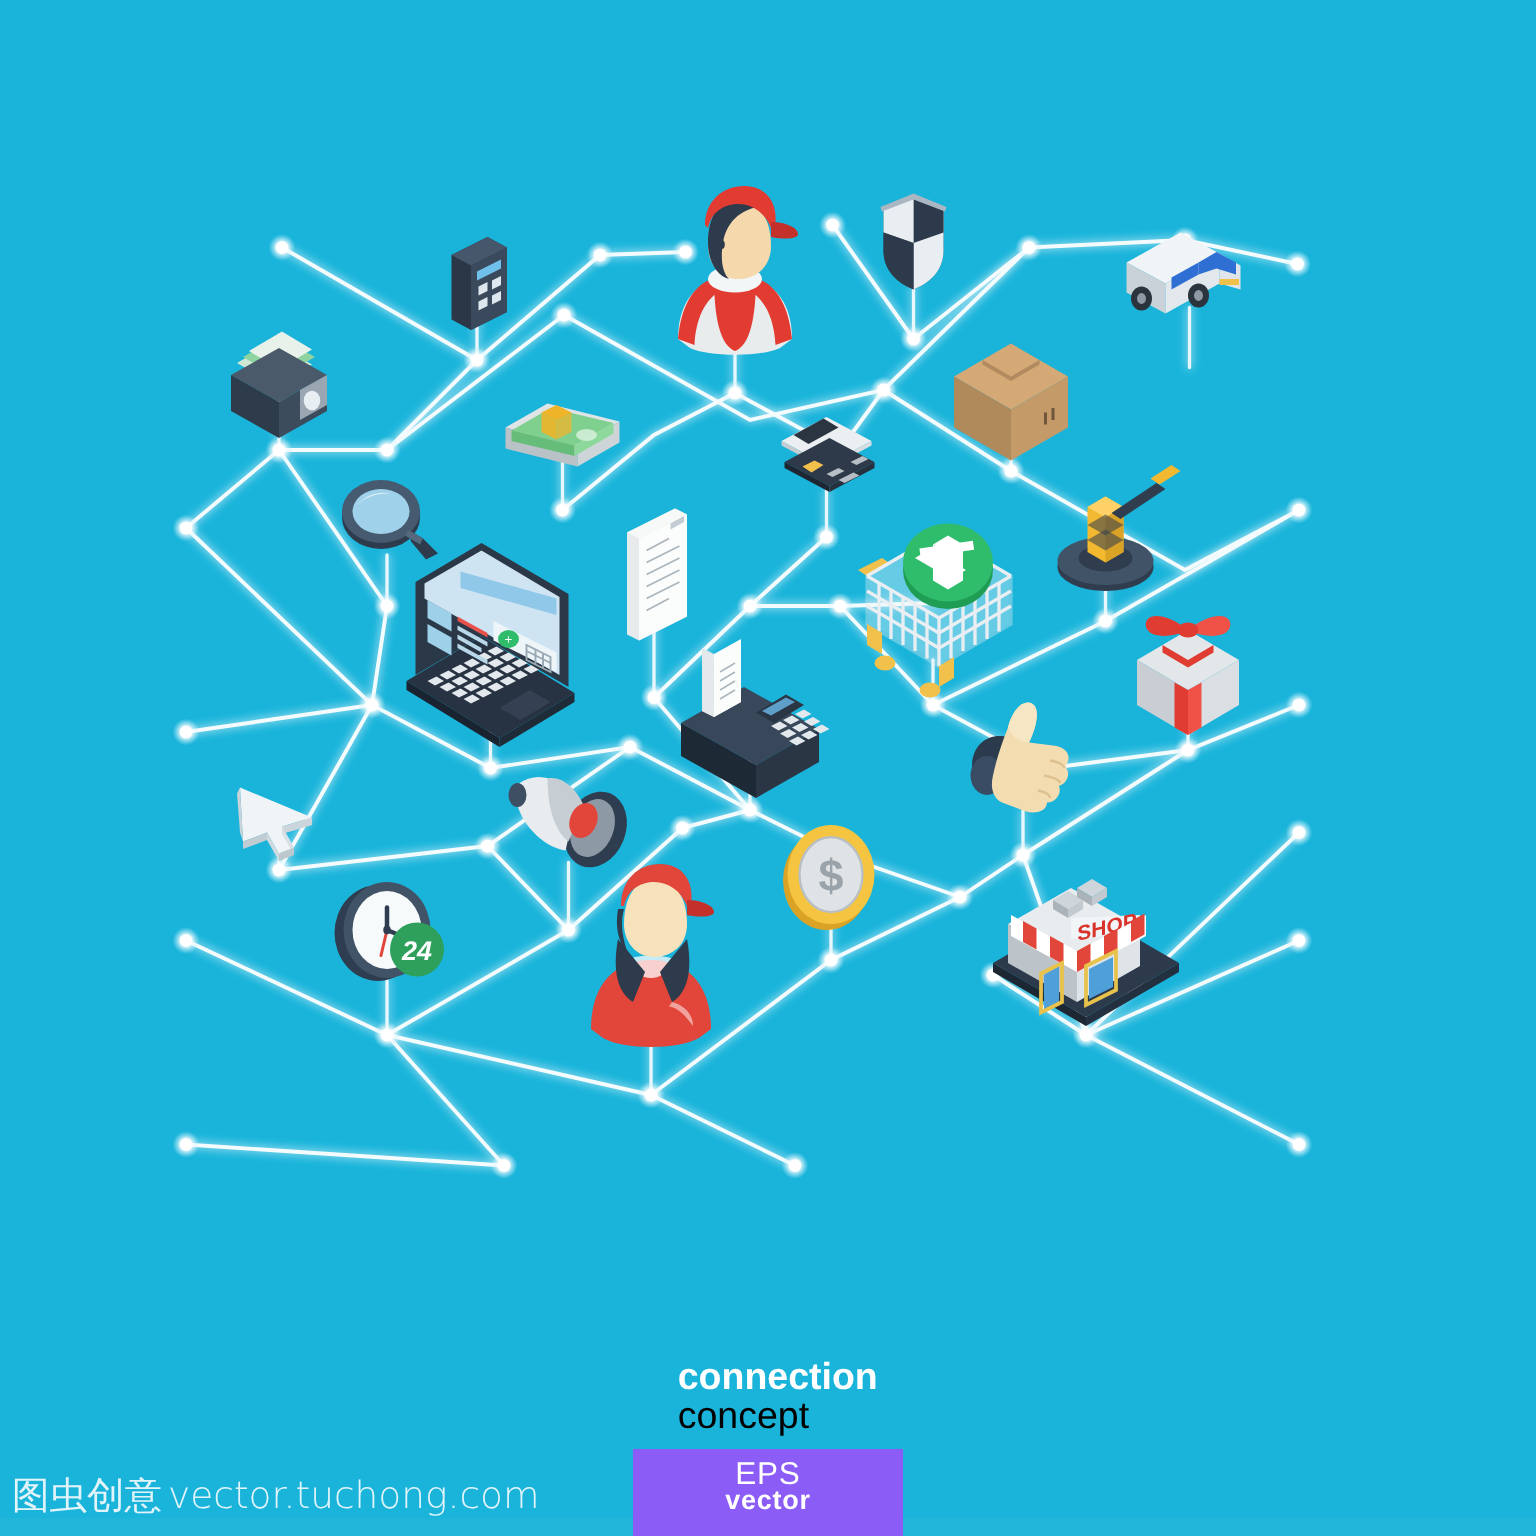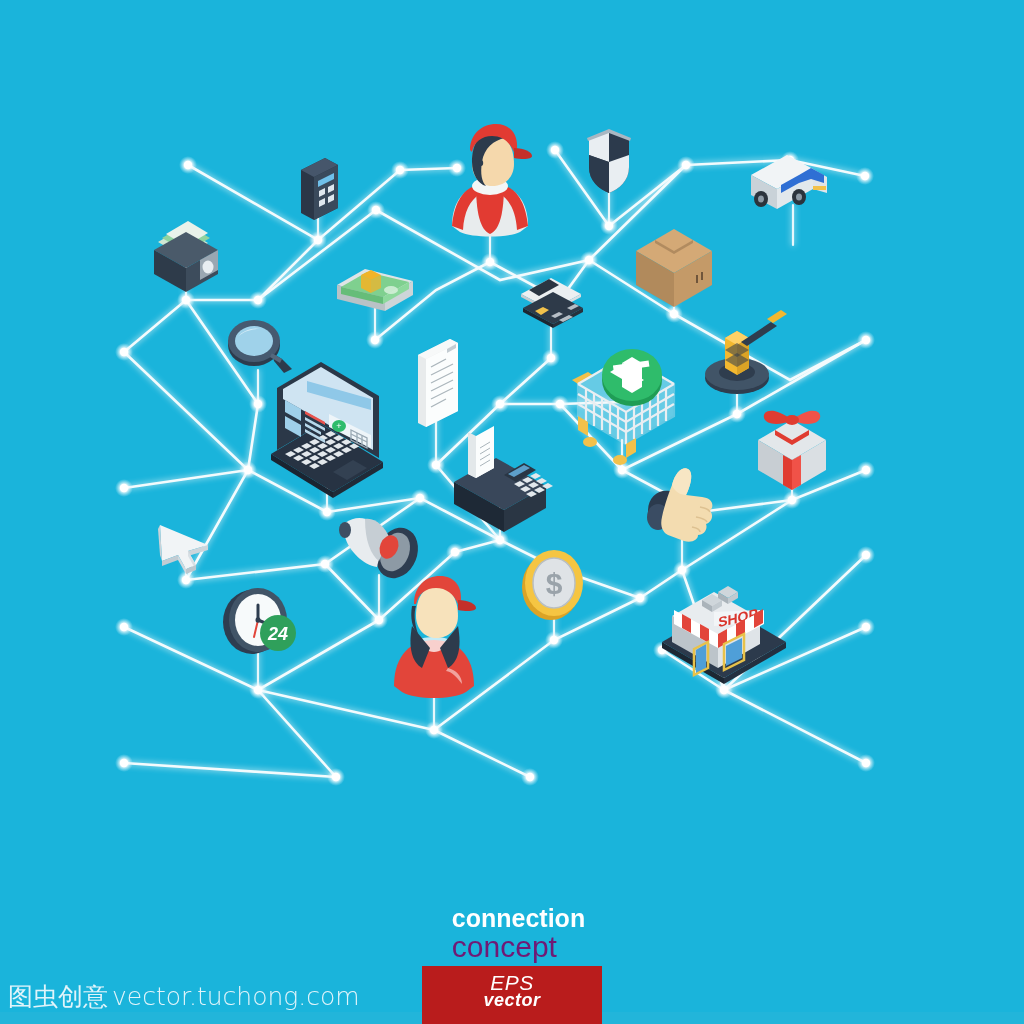--- a/index.html
+++ b/index.html
@@ -24,26 +24,26 @@
     display:inline-block;vertical-align:middle;
     font-size:47px;letter-spacing:2px;color:#ffffff;
     font-weight:300;line-height:1;
   }
   .cap-sub{
     display:inline-block;vertical-align:middle;
     margin-left:13px;text-align:left;line-height:1.02;
     position:relative;top:1px;
   }
   .cap-sub .l1{display:block;font-size:25px;font-weight:700;color:#ffffff;}
-  .cap-sub .l2{display:block;font-size:30px;font-weight:300;color:#701a75;}
+  .cap-sub .l2{display:block;font-size:25px;font-weight:300;color:#000000;}
 
   .epsbox{
     position:absolute;z-index:5;left:422px;top:966px;
-    width:180px;height:58px;background:#b91c1c;
-    text-align:center;color:#fff;font-style:italic;
+    width:180px;height:58px;background:#8b5cf6;
+    text-align:center;color:#fff;
   }
   .epsbox .e1{display:block;font-size:21px;font-weight:300;letter-spacing:.5px;margin-top:6px;line-height:1;}
   .epsbox .e2{display:block;font-size:18px;font-weight:700;letter-spacing:.5px;line-height:1;margin-top:-2px;}
 
   .watermark{
     position:absolute;z-index:6;left:8px;top:980px;
     color:#eaf7fc;font-size:24px;font-weight:300;white-space:nowrap;
     font-family:"DejaVu Sans","Liberation Sans",sans-serif;
     opacity:.96;
   }

